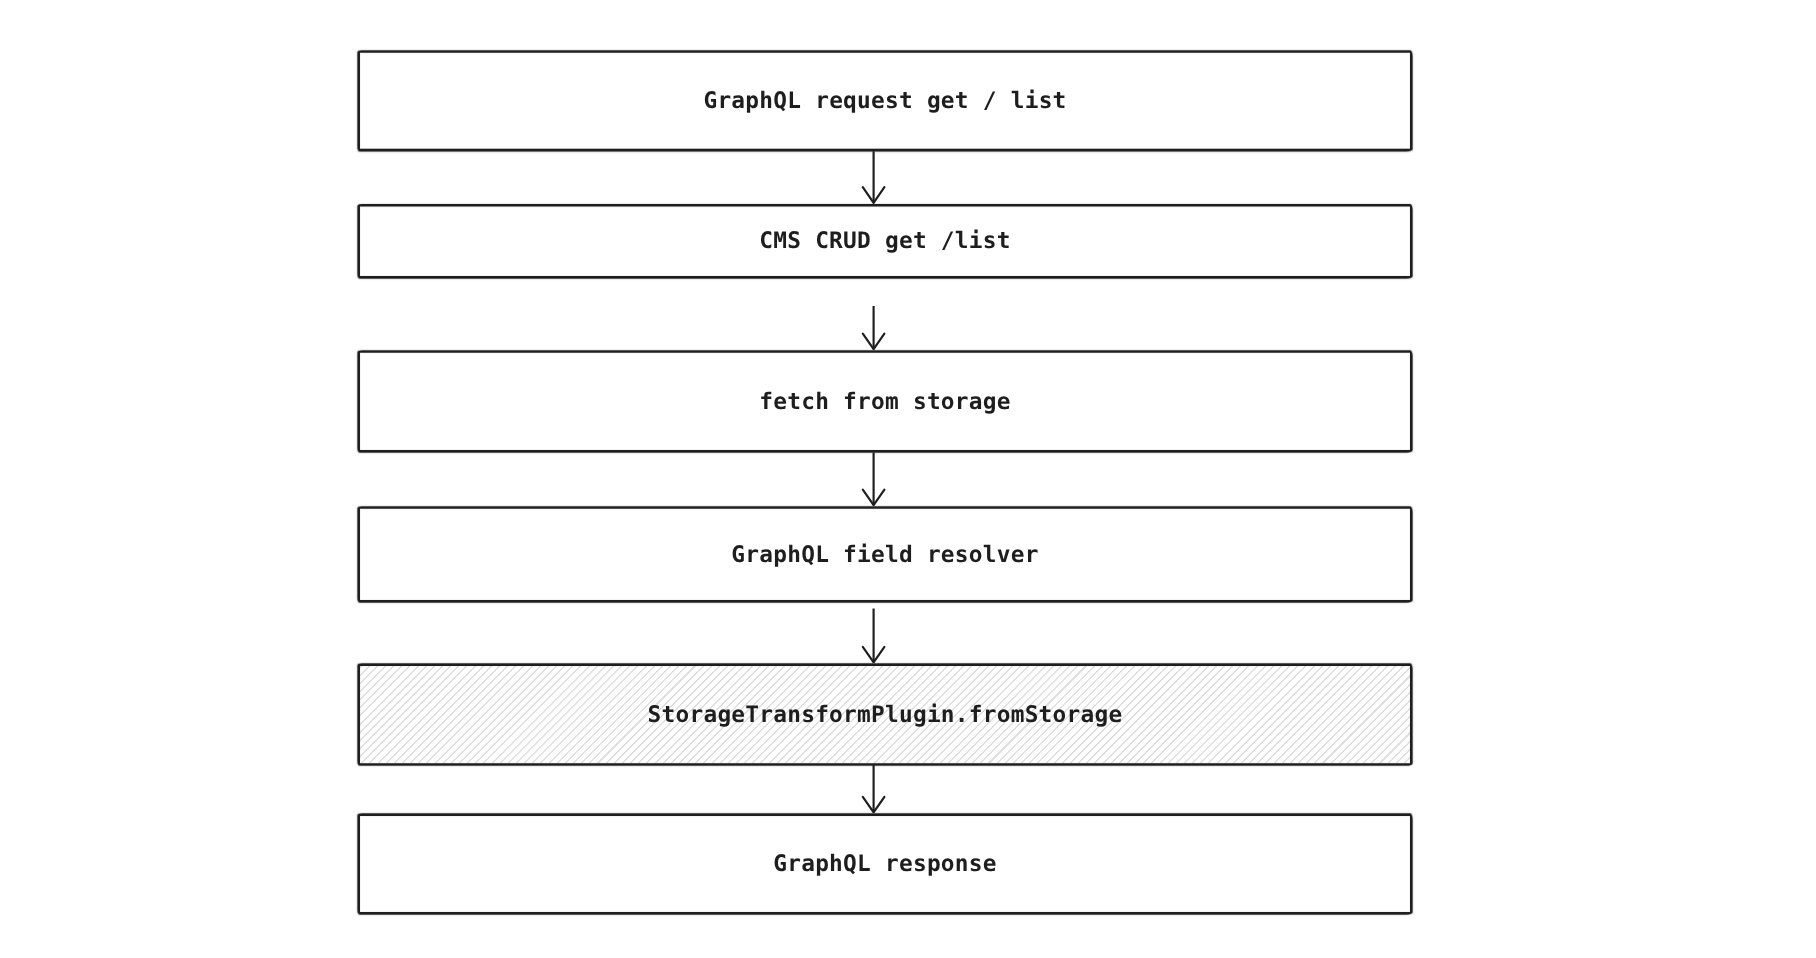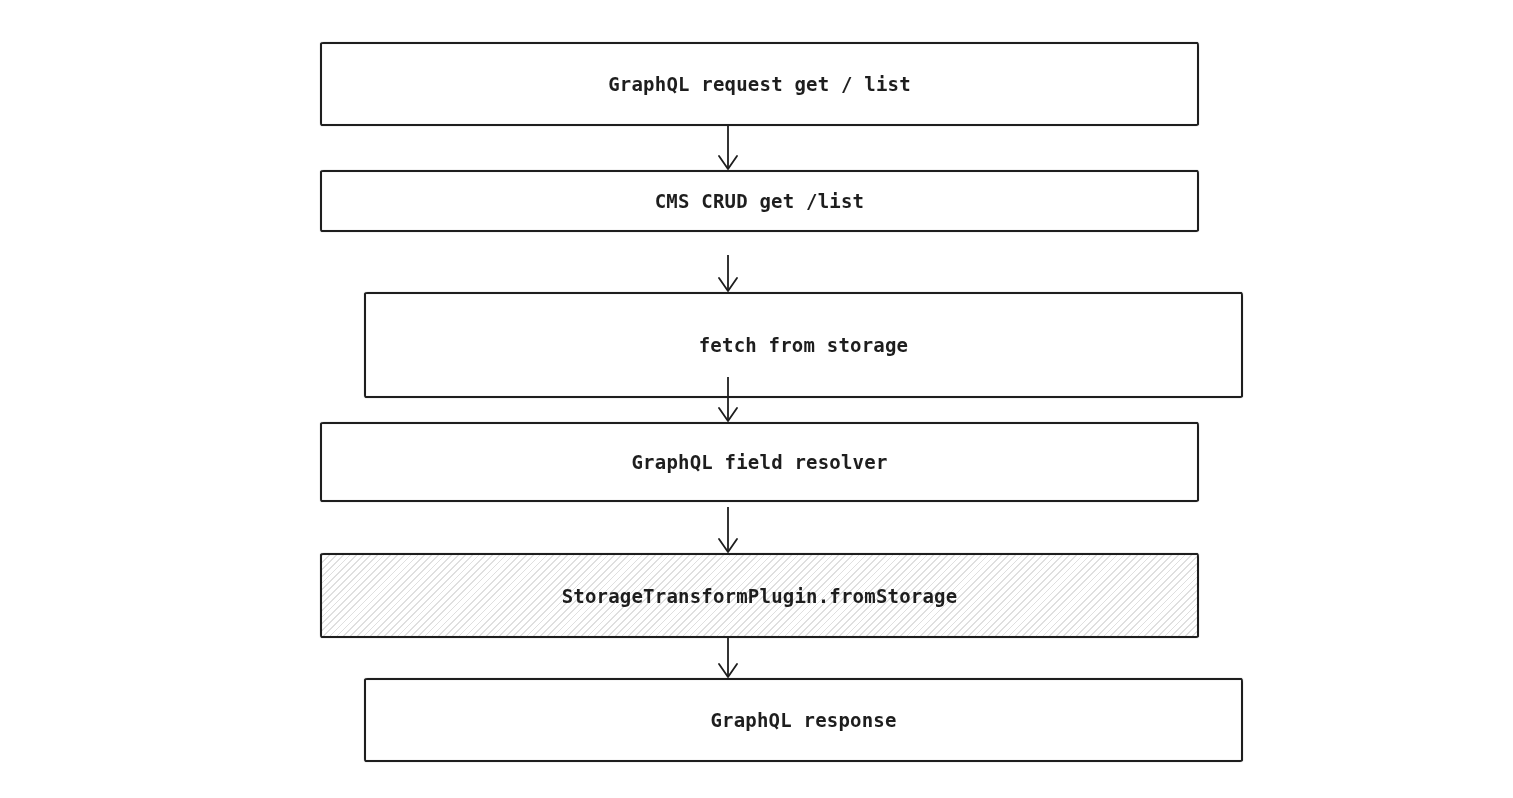--- a/index.html
+++ b/index.html
@@ -10,21 +10,21 @@
   .canvas {
     position: relative;
     width: 1513px;
     height: 798px;
     background: #ffffff;
     overflow: hidden;
     font-family: "DejaVu Sans Mono", "Liberation Mono", monospace;
   }
   .flow-node {
     position: absolute;
-    left: 320px;
+    left: 298px;
     width: 879px;
     box-sizing: border-box;
     border: 2px solid #1e1e1e;
     
     border-radius: 4px 2px 5px 2px / 2px 5px 2px 4px;
     box-shadow: 0 0 1px rgba(30,30,30,0.55), inset 0 0 1px rgba(30,30,30,0.35);
     background: #ffffff;
     display: flex;
     align-items: center;
     justify-content: center;
@@ -41,24 +41,24 @@
     background-image: repeating-linear-gradient(
       135deg,
       rgba(150,150,150,0.30) 0px,
       rgba(150,150,150,0.30) 1.2px,
       rgba(0,0,0,0) 1.2px,
       rgba(0,0,0,0) 4.8px
     );
   }
   .node-1 { top: 42px;  height: 84px; }
   .node-2 { top: 170px; height: 62px; }
-  .node-3 { top: 292px; height: 106px; margin-left: 44px; }
+  .node-3 { top: 292px; height: 85px; }
   .node-4 { top: 422px; height: 80px; }
   .node-5 { top: 553px; height: 85px; }
-  .node-6 { top: 678px; height: 84px; margin-left: 44px; }
+  .node-6 { top: 678px; height: 84px; }
 
   .flow-arrow {
     position: absolute;
     left: 714px;
     width: 28px;
     display: block;
   }
   .arrow-1 { top: 126px; height: 44px; }
   .arrow-2 { top: 255px; height: 37px; }
   .arrow-3 { top: 377px; height: 45px; }

